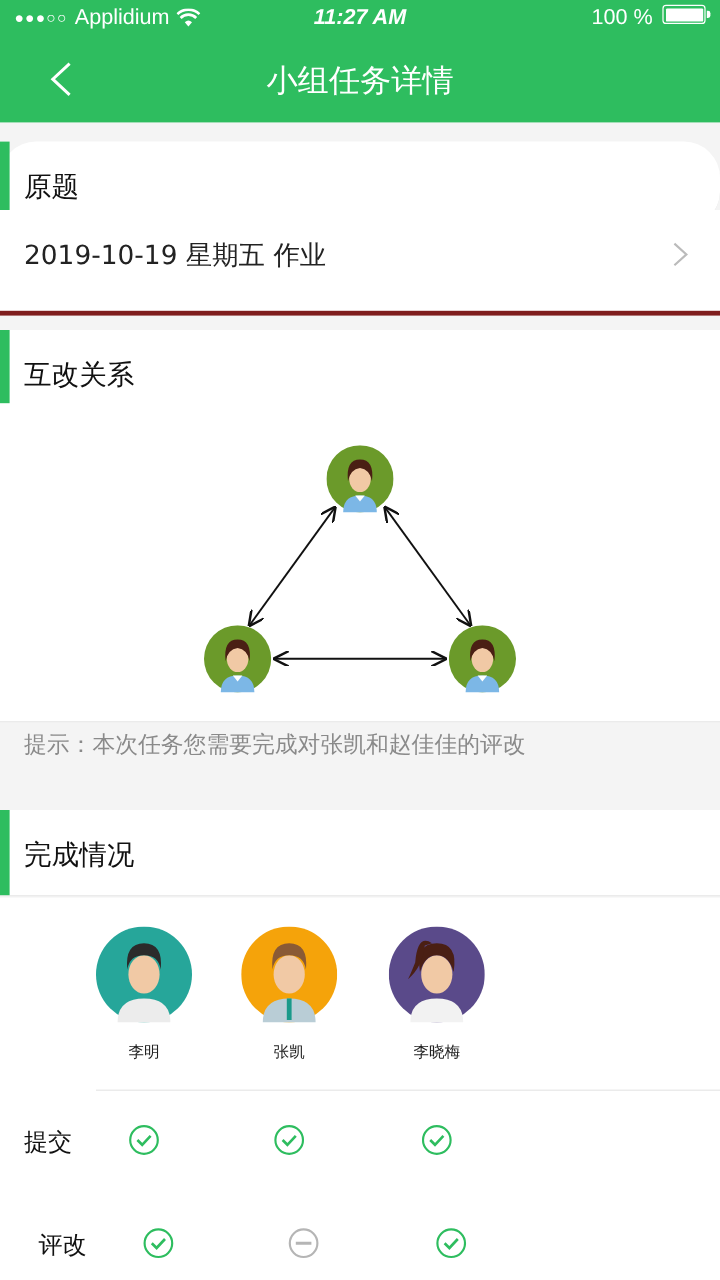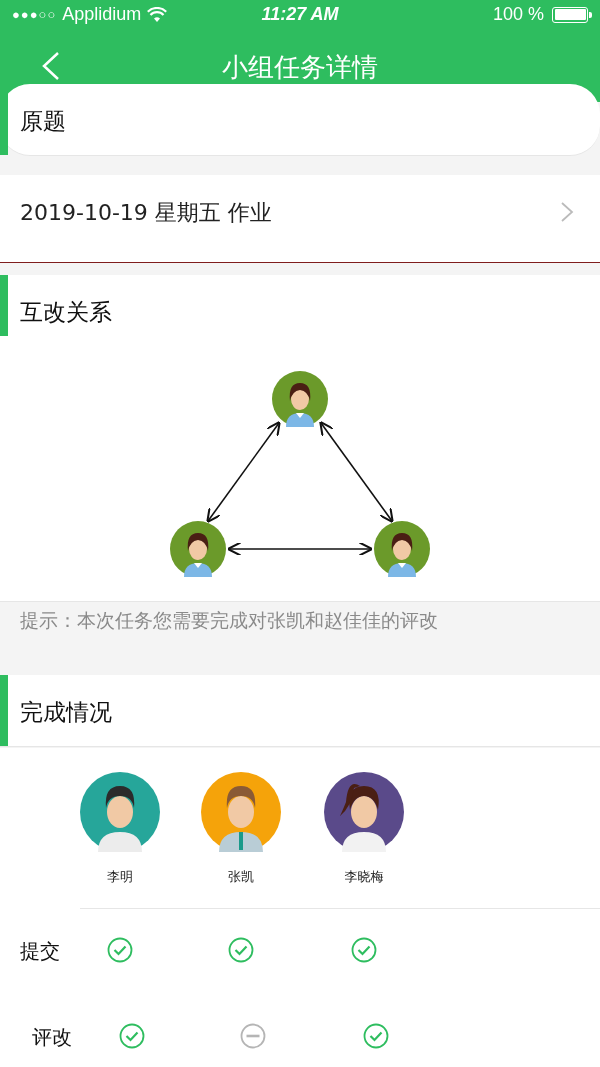--- a/index.html
+++ b/index.html
@@ -1,33 +1,33 @@
 <!DOCTYPE html>
 <html><head>
 <meta charset="utf-8">
 <style>
   * { box-sizing: border-box; margin: 0; padding: 0; }
   html, body { width: 600px; height: 1067px; overflow: hidden; background: #f4f4f4; font-family: "DejaVu Sans", "Liberation Sans", sans-serif; }
   .header { position: absolute; top: 0; left: 0; width: 600px; height: 102px; background: #2ebd5f; color: #fff; }
   .statusbar { position: absolute; top: 0; left: 0; width: 600px; height: 30px; font-family: "Liberation Sans", sans-serif; font-size: 18px; }
   .sb-left { position: absolute; left: 12px; top: 4px; display: flex; align-items: center; gap: 6px; }
   .sb-center { position: absolute; left: 0; right: 0; top: 4px; text-align: center; font-weight: bold; font-style: italic; }
-  .sb-right { position: absolute; right: 12px; top: 4px; display: flex; align-items: center; gap: 8px; }
+  .sb-right { position: absolute; right: 12px; top: 4px; display: flex; gap: 8px; }
   .battery { width: 36px; height: 16px; border: 1.5px solid #fff; border-radius: 3px; padding: 1.5px; position: relative; }
   .battery::after { content: ""; position: absolute; right: -5px; top: 4px; width: 3px; height: 6px; background: #fff; border-radius: 0 2px 2px 0; }
   .battery-fill { width: 100%; height: 100%; background: #fff; border-radius: 1px; }
   .navbar { position: absolute; top: 30px; left: 0; width: 600px; height: 72px; padding-left: 10px; }
   .back { position: absolute; left: 34px; top: 18px; width: 36px; height: 36px; cursor: pointer; }
   .nav-title { position: absolute; left: 0; right: 0; top: 20px; text-align: center; font-size: 26px; }
 
   .section-head { position: absolute; left: 0; width: 600px; height: 72px; background: #fff; border-bottom: 1px solid #e6e6e6; }
   .section-head .bar { position: absolute; left: 0; top: 0; width: 8px; height: 100%; background: #2ebd5f; }
   .section-head .title { position: absolute; left: 20px; top: 22px; font-size: 23px; color: #111; }
   .row { position: absolute; left: 0; width: 600px; background: #fff; }
-  .link-row { height: 88px; border-bottom: 1px solid #7f1d1d; cursor: pointer; }
+  .link-row { height: 88px; border-bottom: 4px solid #7f1d1d; cursor: pointer; }
   .link-row .text { position: absolute; left: 20px; top: 23px; font-size: 22px; color: #222; }
   .chev { position: absolute; right: 26px; top: 26px; width: 14px; height: 22px; }
 
   .graph { height: 266px; top: 336px; border-bottom: 1px solid #e6e6e6; }
   .avatar-node { position: absolute; width: 56px; height: 56px; }
   .hint { position: absolute; left: 20px; top: 272px; font-size: 19px; color: #8a8a8a; }
 
   .completion { top: 748px; height: 319px; }
   .member { position: absolute; top: 24px; width: 100px; text-align: center; }
   .member .face { width: 80px; height: 80px; margin: 0 auto; }
@@ -60,21 +60,21 @@
     </div>
   </div>
   <div class="navbar">
     <svg class="back" viewBox="0 0 36 36">
       <path d="M24 5 L10 18 L24 31" stroke="#fff" stroke-width="2.5" fill="none"></path>
     </svg>
     <div class="nav-title">小组任务详情</div>
   </div>
 </div>
 
-<div class="section-head" style="top:84px;border-radius:30px;">
+<div class="section-head" style="top:118px;border-radius:30px;">
   <div class="bar"></div>
   <div class="title">原题</div>
 </div>
 <div class="row link-row" style="top:175px;">
   <div class="text">2019-10-19 星期五 作业</div>
   <svg class="chev" viewBox="0 0 14 22">
     <path d="M2 2 L12 11 L2 20" stroke="#bbb" stroke-width="1.8" fill="none"></path>
   </svg>
 </div>
 

